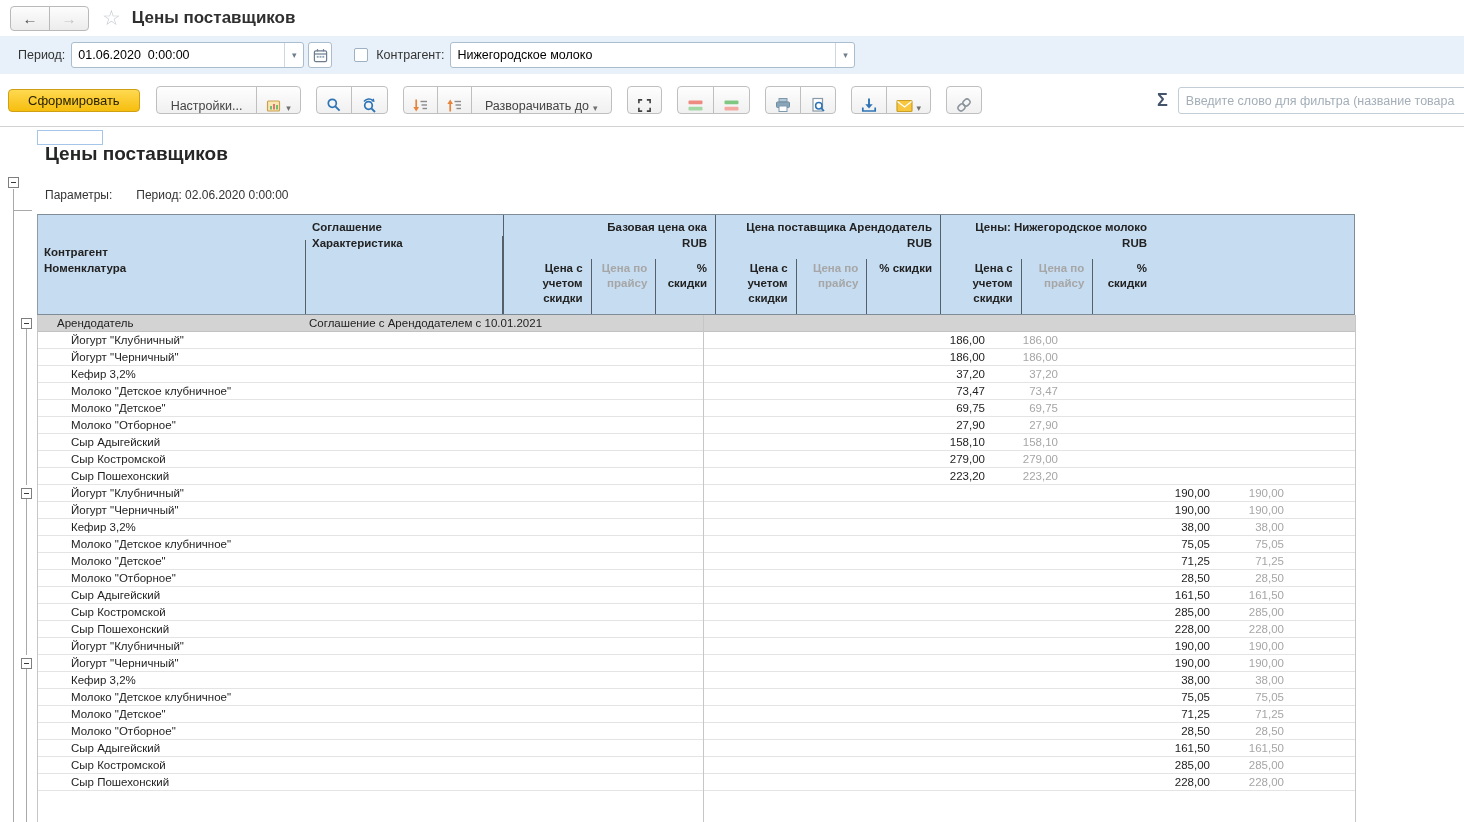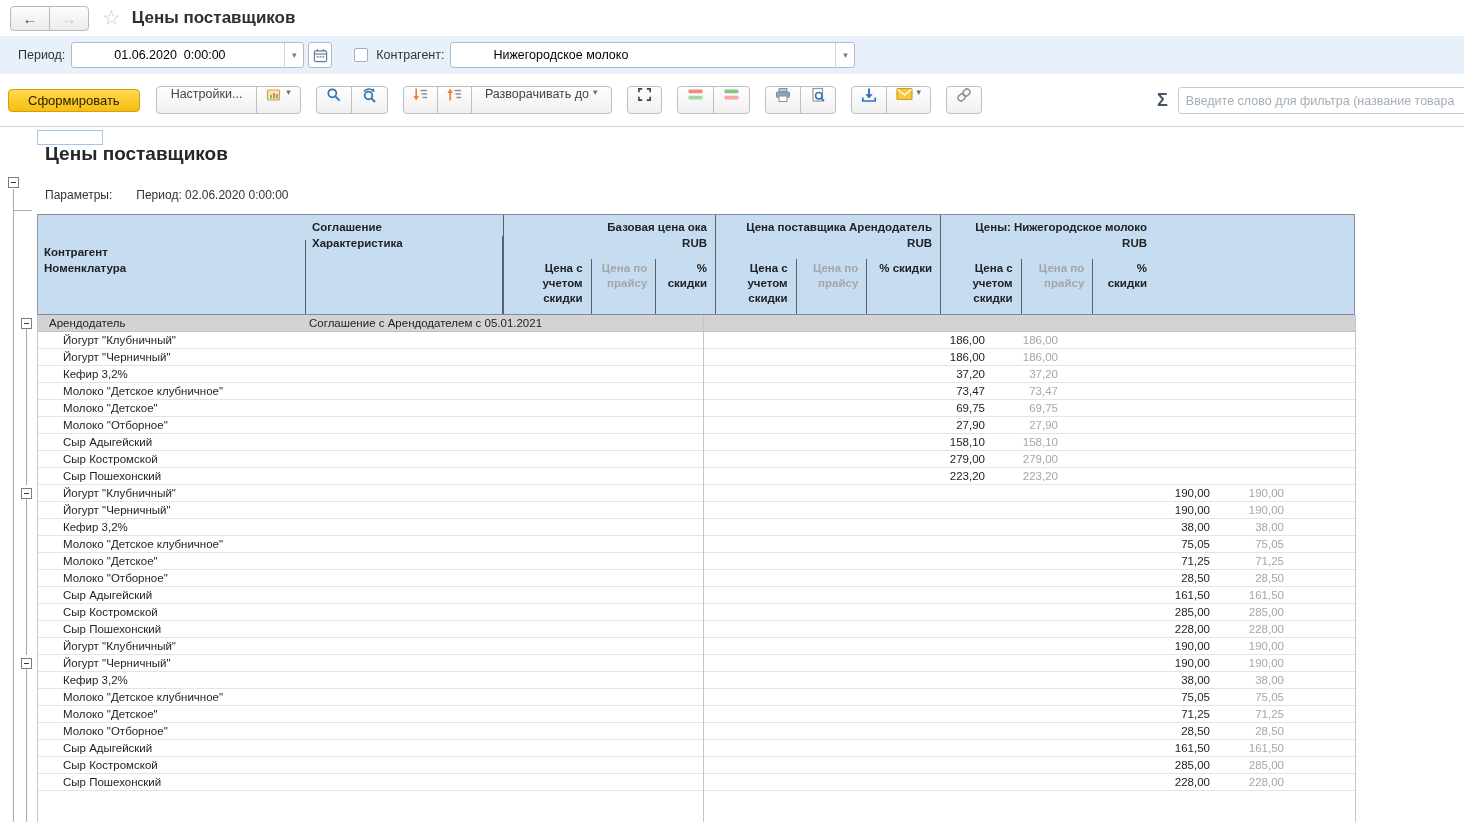--- a/index.html
+++ b/index.html
@@ -13,35 +13,35 @@
             display:flex; align-items:center; justify-content:center; font-size:15px; font-weight:bold; cursor:pointer; }
   .navbtn.back { border-radius:4px 0 0 4px; color:#4d4d4d; }
   .navbtn.fwd  { border-radius:0 4px 4px 0; margin-left:-1px; color:#c3c3c3; }
   .star { font-size:21px; color:#c6cbd1; margin:0 11px 0 13px; cursor:pointer; }
   .chrome-title { font-size:17px; font-weight:600; color:#2f2f2f; }
 
   
   .filterbar { height:38px; background:#e8f1fa; display:flex; align-items:center; padding-left:18px; }
   .flabel { font-size:12.5px; color:#333; margin-right:6px; }
   .fieldwrap { display:flex; align-items:center; background:#fff; border:1px solid #a9bdcf; border-radius:3px; height:26px; }
-  .fieldwrap input { border:none; outline:none; font-size:12.5px; font-family:inherit; padding:4px 6px; height:28px; background:transparent;margin-left:36px; }
+  .fieldwrap input { border:none; outline:none; font-size:12.5px; font-family:inherit; padding:4px 6px; height:28px; background:transparent; }
   .caretseg { width:19px; align-self:stretch; border-left:1px solid #ccd7e0; display:flex; align-items:center; justify-content:center;
               color:#6f7e8a; font-size:9px; cursor:pointer; }
   .sqbtn { width:24px; height:26px; border:1px solid #a9bdcf; border-radius:3px; background:#fff; margin-left:4px;
            display:flex; align-items:center; justify-content:center; cursor:pointer; }
   .checkbox { width:14px; height:14px; background:#fff; border:1px solid #9db1c2; border-radius:2px; margin:0 8px 0 22px; cursor:pointer; }
 
   
   .toolbar { height:53px; background:#fff; border-bottom:1px solid #d2d2d2; display:flex; align-items:center;
              padding-left:8px; position:relative; }
   .gen-btn { height:23px; padding:0 19px; background:linear-gradient(#ffd951,#f6be0e); border:1px solid #cfa014;
              border-radius:4px; font-size:13px; font-family:inherit; color:#2b2300; cursor:pointer; margin-right:16px; }
   .btngroup { display:flex; margin-right:15px; }
   .tbtn { height:28px; min-width:34px; padding:0 9px; background:linear-gradient(#fefefe,#f0f0f0); border:1px solid #bfbfbf;
-          display:flex; align-items:flex-start; justify-content:center; gap:4px; font-size:12.5px; font-family:inherit;
+          display:flex; align-items:flex-end; justify-content:center; gap:4px; font-size:12.5px; font-family:inherit;
           color:#444; cursor:pointer; margin-left:-1px; }
   .btngroup .tbtn:first-child { border-radius:4px 0 0 4px; margin-left:0; }
   .btngroup .tbtn:last-child  { border-radius:0 4px 4px 0; }
   .btngroup .tbtn:only-child  { border-radius:4px; }
   .tb-caret { font-size:9px; color:#707070; }
   .tb-right { position:absolute; left:1157px; top:13px; display:flex; align-items:center; gap:10px; }
   .sigma { font-size:18px; font-weight:bold; color:#44546a; }
   .tb-filter { width:297px; height:27px; border:1px solid #c3cdd5; border-radius:3px; font-size:12.5px;
                font-family:inherit; padding:0 7px; color:#333; outline:none; }
   .tb-filter::placeholder { color:#a3aeb8; }
@@ -71,21 +71,21 @@
   .pg-section { border-left:1px solid #55606a; display:flex; flex-direction:column; }
   .pg-cap { height:44px; padding:4px 8px 0 4px; text-align:right; line-height:16px; overflow:hidden; white-space:nowrap; }
   .pg-sub { flex:1; display:flex; }
   .pg-subcell { padding:2px 8px 0 2px; text-align:right; line-height:15px; overflow:hidden; }
   .pg-subcell + .pg-subcell { border-left:1px solid #55606a; }
   .pg-subcell.gray { color:#a6a6a6; }
 
   .tbody { position:relative; font-size:11.5px; }
   .trow { position:relative; height:17px; border-bottom:1px solid #e4e4e4; background:#fff; }
   .trow.group { background:#d3d3d3; border-bottom:1px solid #c2c2c2; }
-  .cell-name { position:absolute; left:8px; top:0; height:17px; line-height:16px; padding-left:18px; white-space:nowrap; }
+  .cell-name { position:absolute; left:16px; top:0; height:17px; line-height:16px; padding-left:18px; white-space:nowrap; }
   .trow.group .cell-name { padding-left:4px; }
   .cell-agr { position:absolute; left:272px; top:0; height:17px; line-height:16px; white-space:nowrap; }
   .cell-val { position:absolute; top:0; height:17px; line-height:16px; text-align:right; padding-right:10px; }
   .cell-val.gray { color:#a6a6a6; padding-right:8px; }
   .vline { position:absolute; top:101px; width:1px; height:510px; background:#c6c6c6; z-index:2; }
 
   svg { display:block; }
 </style>
 </head>
 <body>
@@ -332,21 +332,21 @@
               <div class="pg-subcell gray" style="width: 72px;">Цена по прайсу</div>
               <div class="pg-subcell" style="width: 63px;">% скидки</div>
             </div>
           </div>
         </div>
     </div>
 
     <div class="tbody" id="table-body">
         <div class="trow group">
           <span class="cell-name">Арендодатель</span>
-          <span class="cell-agr">Соглашение с Арендодателем с 05.01.2021</span>
+          <span class="cell-agr">Соглашение с Арендодателем с 10.01.2021</span>
         </div>
         <div class="trow">
           <span class="cell-name">Йогурт "Клубничный"</span>
           <span class="cell-val" style="left: 878px; width: 80px;">186,00</span>
           <span class="cell-val gray" style="left: 958px; width: 71px;">186,00</span>
         </div>
         <div class="trow">
           <span class="cell-name">Йогурт "Черничный"</span>
           <span class="cell-val" style="left: 878px; width: 80px;">186,00</span>
           <span class="cell-val gray" style="left: 958px; width: 71px;">186,00</span>

